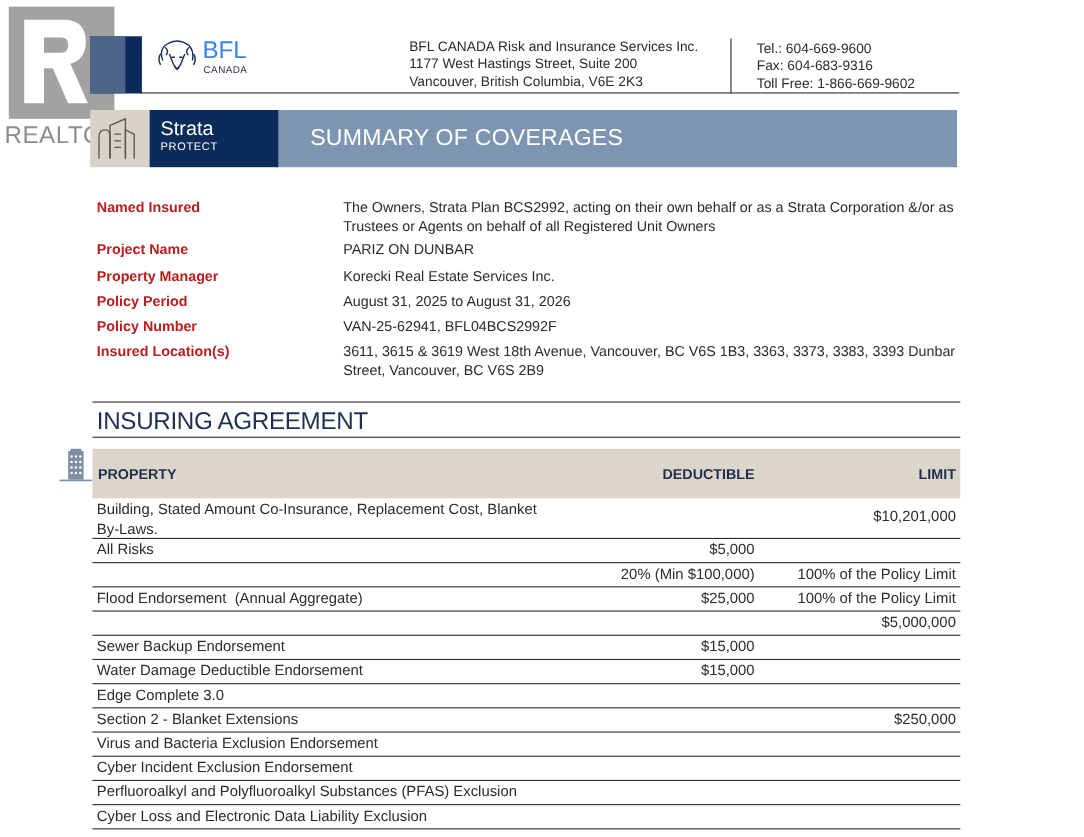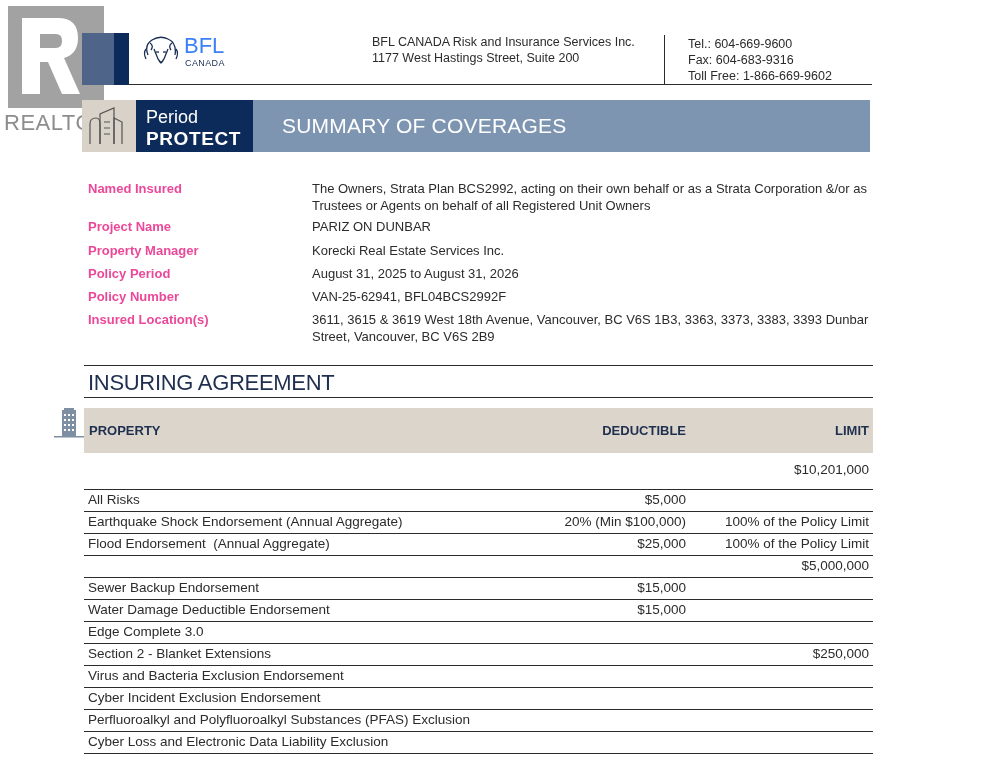--- a/index.html
+++ b/index.html
@@ -23,27 +23,27 @@
 
     
     .addr { left: 372px; top: 34px; font-size: 12.5px; line-height: 16px; color: #2b2b2b; }
     .vdivider { left: 664px; top: 35px; width: 1px; height: 50px; background: #2b2b2b; }
     .contact { left: 688px; top: 36px; font-size: 12.5px; line-height: 16px; color: #2b2b2b; }
 
     
     .banner-beige { left: 82px; top: 100px; width: 54px; height: 52px; background: #d9d2c8; }
     .banner-navy { left: 136px; top: 100px; width: 114px; height: 52px; background: #0c2b5a; }
     .banner-navy .s1 { position: absolute; left: 10px; top: 7px; font-size: 18px; color: #ffffff; }
-    .banner-navy .s2 { position: absolute; left: 10px; top: 28px; font-size: 19px; font-weight: bold; color: #ffffff; letter-spacing: 0.6px; }
+    .banner-navy .s2 { position: absolute; left: 10px; top: 28px; font-size: 10px; font-weight: normal; color: #ffffff; letter-spacing: 0.6px; }
     .banner-slate { left: 250px; top: 100px; width: 620px; height: 52px; background: #7e95b1; border-left: 3px solid #0c2b5a; box-sizing: border-box; }
     .banner-slate .t { position: absolute; left: 29px; top: 14px; font-size: 21px; color: #ffffff; letter-spacing: 0.2px; }
     .city-icon { left: 86px; top: 104px; width: 44px; height: 44px; }
 
     
-    .info-label { position: absolute; left: 88px; font-size: 13px; font-weight: bold; color: #ec4899; }
+    .info-label { position: absolute; left: 88px; font-size: 13px; font-weight: bold; color: #b91c1c; }
     .info-value { position: absolute; left: 312px; width: 560px; font-size: 13px; line-height: 17px; color: #2b2b2b; }
 
     
     .ia-top { left: 84px; top: 365px; width: 789px; height: 1px; background: #2b2b2b; }
     .ia-title { left: 88px; top: 370px; font-size: 22px; color: #1f2f4f; letter-spacing: -0.3px; }
     .ia-bottom { left: 84px; top: 397px; width: 789px; height: 1px; background: #2b2b2b; }
 
     .table-head { left: 84px; top: 408px; width: 789px; height: 45px; background: #dcd5cb; }
     .th { position: absolute; top: 15px; font-size: 13px; font-weight: bold; color: #1f2f4f; }
     .bldg-icon { left: 54px; top: 407px; width: 30px; height: 32px; }
@@ -77,40 +77,41 @@
     <path d="M30 8 Q26 11 29 15"></path>
     <path d="M17 26 Q19 29 21 26"></path>
   </g>
 </svg>
 <div class="abs bfl-word">BFL</div>
 <div class="abs bfl-canada">CANADA</div>
 
 <div class="abs addr">
   <div>BFL CANADA Risk and Insurance Services Inc.</div>
   <div>1177 West Hastings Street, Suite 200</div>
+  <div>Vancouver, British Columbia, V6E 2K3</div>
 </div>
 <div class="abs vdivider"></div>
 <div class="abs contact">
   <div>Tel.: 604-669-9600</div>
   <div>Fax: 604-683-9316</div>
   <div>Toll Free: 1-866-669-9602</div>
 </div>
 <div class="abs header-rule"></div>
 
 <div class="abs banner-beige"></div>
 <svg class="abs city-icon" viewBox="0 0 44 44">
   <g fill="none" stroke="#555" stroke-width="1.2">
     <path d="M4 40 V20 Q4 14 10 14 Q14 14 14 20 V40"></path>
     <path d="M14 40 V10 L28 4 V40"></path>
     <path d="M28 40 V14 L36 18 V40"></path>
     <path d="M18 18 H24 M18 24 H24 M18 30 H24"></path>
   </g>
 </svg>
 <div class="abs banner-navy">
-  <span class="s1">Period</span>
+  <span class="s1">Strata</span>
   <span class="s2">PROTECT</span>
 </div>
 <div class="abs banner-slate">
   <span class="t">SUMMARY OF COVERAGES</span>
 </div>
 
 <div>
   <div class="info-label" style="top:181px">Named Insured</div>
   <div class="info-value" style="top:180px">The Owners, Strata Plan BCS2992, acting on their own behalf or as a Strata Corporation &amp;/or as Trustees or Agents on behalf of all Registered Unit Owners</div>
 
@@ -155,30 +156,30 @@
 </svg>
 
 <div class="abs table-head">
   <span class="th" style="left:5px">PROPERTY</span>
   <span class="th" style="right:187px">DEDUCTIBLE</span>
   <span class="th" style="right:4px">LIMIT</span>
 </div>
 
 <div>
   <div class="row" style="top:453px;height:36px">
+    <span class="c1" style="top:1px;width:420px;line-height:18px">Building, Stated Amount Co-Insurance, Replacement Cost, Blanket By-Laws.</span>
     <span class="c2" style="top:9px"></span>
     <span class="c3" style="top:9px">$10,201,000</span>
   </div>
   <div class="row" style="top:490px;height:21px">
     <span class="c1" style="top:2px">All Risks</span>
     <span class="c2" style="top:2px">$5,000</span>
     <span class="c3" style="top:2px"></span>
   </div>
   <div class="row" style="top:512px;height:21px">
-    <span class="c1" style="top:2px">Earthquake Shock Endorsement (Annual Aggregate)</span>
     <span class="c2" style="top:2px">20% (Min $100,000)</span>
     <span class="c3" style="top:2px">100% of the Policy Limit</span>
   </div>
   <div class="row" style="top:534px;height:21px">
     <span class="c1" style="top:2px;white-space:pre">Flood Endorsement  (Annual Aggregate)</span>
     <span class="c2" style="top:2px">$25,000</span>
     <span class="c3" style="top:2px">100% of the Policy Limit</span>
   </div>
   <div class="row" style="top:556px;height:21px">
     <span class="c2" style="top:2px"></span>

